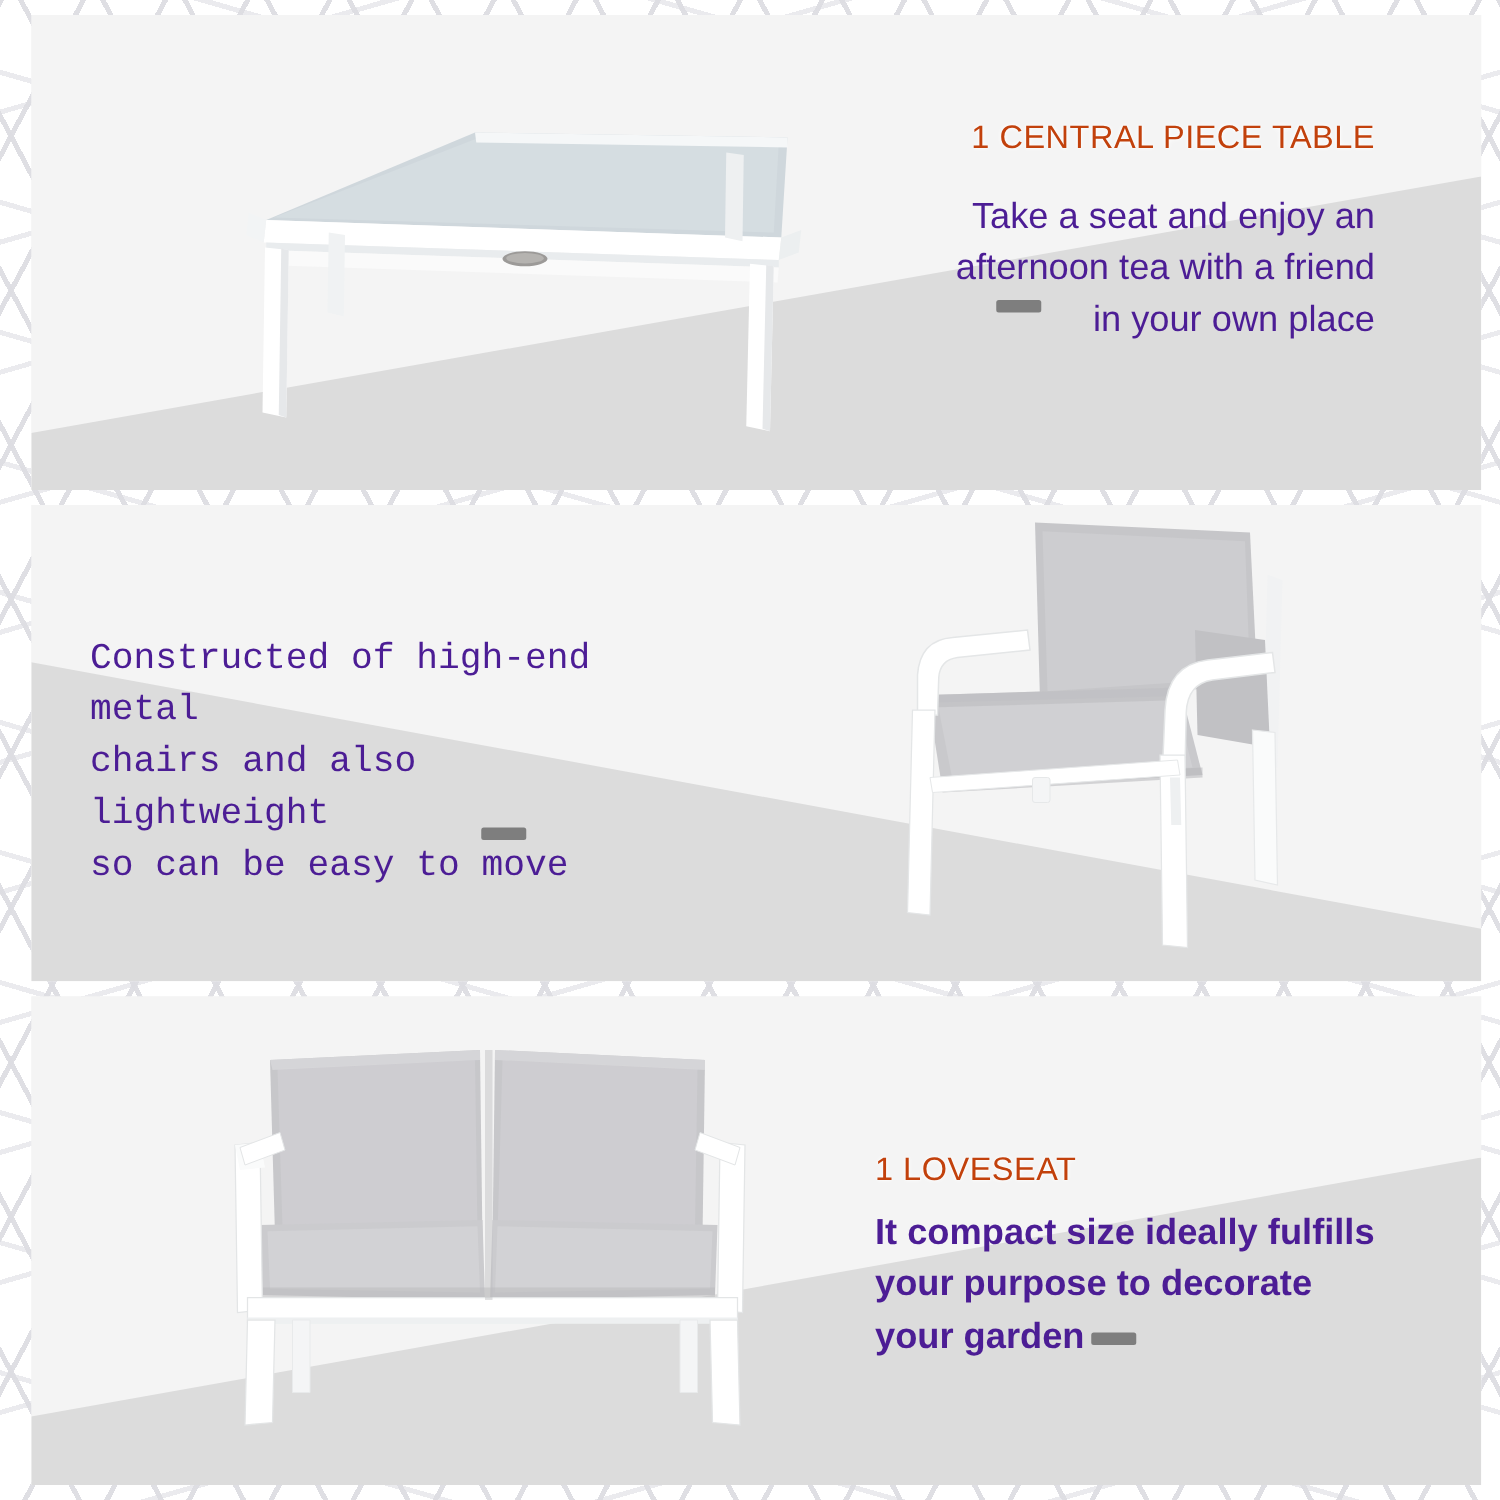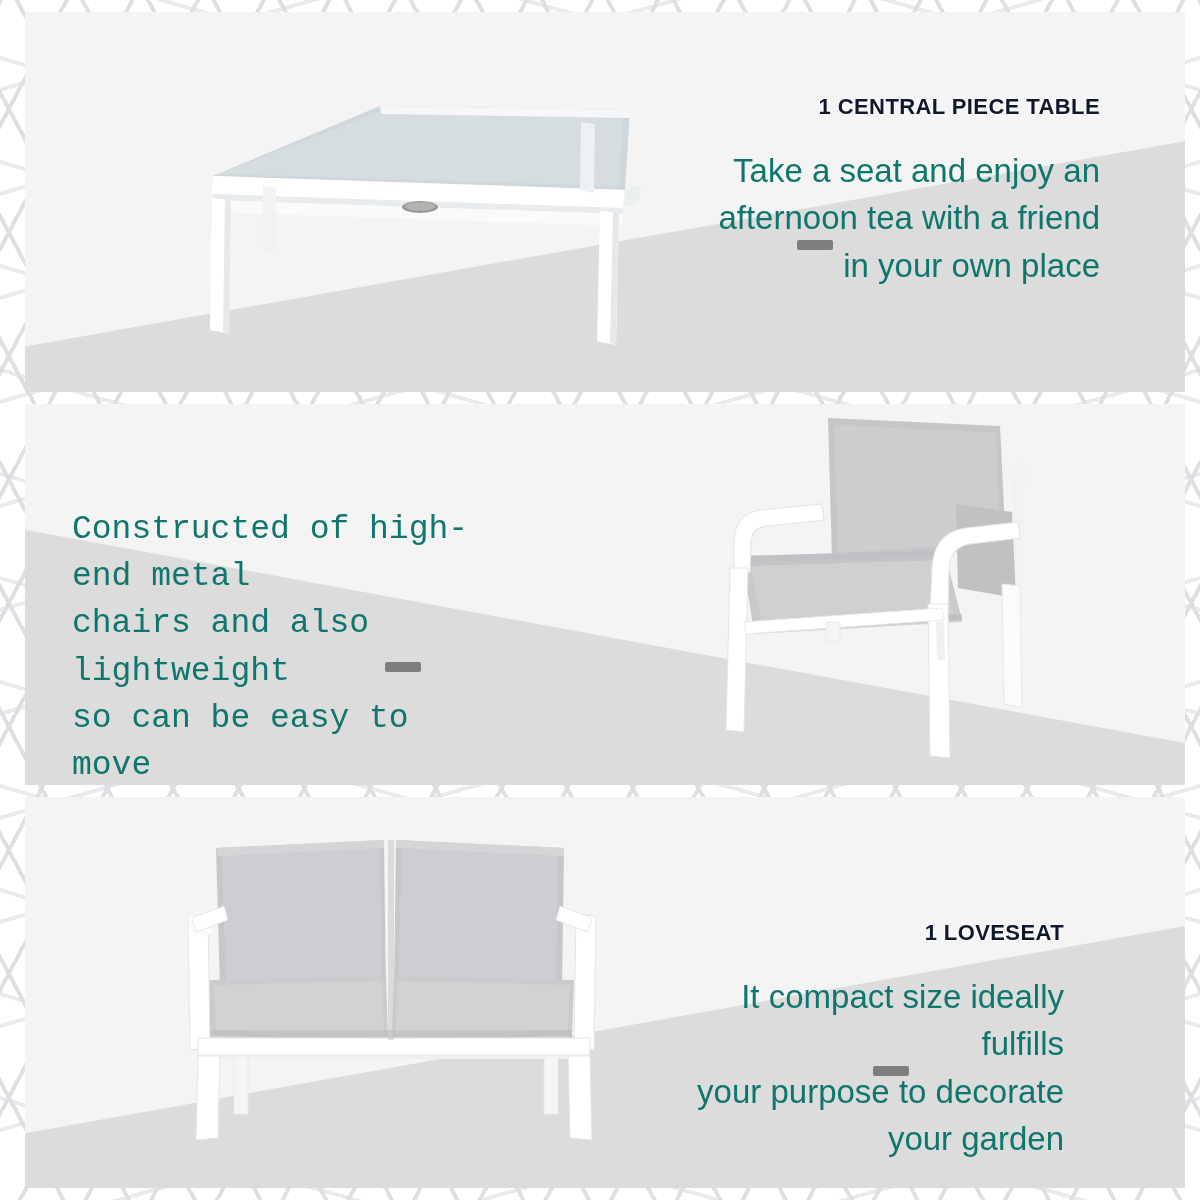--- a/index.html
+++ b/index.html
@@ -51,41 +51,41 @@
   #wedge-1 { clip-path: polygon(0% 88%, 100% 34%, 100% 100%, 0% 100%); }
   
   #wedge-2 { clip-path: polygon(0% 33%, 100% 89%, 100% 100%, 0% 100%); }
   
   #wedge-3 { clip-path: polygon(0% 86%, 100% 33%, 100% 100%, 0% 100%); }
 
   
   .textblock { position: absolute; z-index: 6; }
   #text-1 { left: 700px; top: 92px;  width: 400px; text-align: right; }
   #text-2 { left: 72px;  top: 492px; width: 420px; text-align: left;  }
-  #text-3 { left: 664px; top: 918px; width: 400px; text-align: right; }
+  #text-3 { left: 700px; top: 918px; width: 400px; }
 
   .headline {
-    font-size: 22px;
-    font-weight: bold;
-    color: #0f172a;
+    font-size: 26px;
+    font-weight: normal;
+    color: #c2410c;
     letter-spacing: .4px;
     line-height: 1.33;
     margin: 0;
     text-shadow: 0 0 2px #ffffff, 0 0 4px #ffffff;
   }
   .body-copy {
-    font-size: 33px;
-    color: #0f766e;
+    font-size: 29px;
+    color: #4c1d95;
     line-height: 1.43;
     margin: 0;
     white-space: pre-line;
   }
   #text-1 .body-copy { margin-top: 26px; }
   #text-2 .body-copy { margin-top: 14px; font-family: Liberation Mono, monospace; }
-  #text-3 .body-copy { margin-top: 26px; }
+  #text-3 .body-copy { margin-top: 13px; font-weight: bold; }
 
   
   .dash {
     position: absolute;
     width: 36px;
     height: 10px;
     border-radius: 2px;
     background: #7e7e7e;
     z-index: 7;
   }

